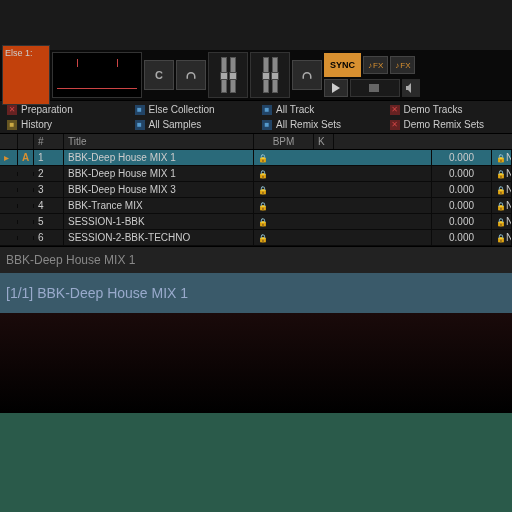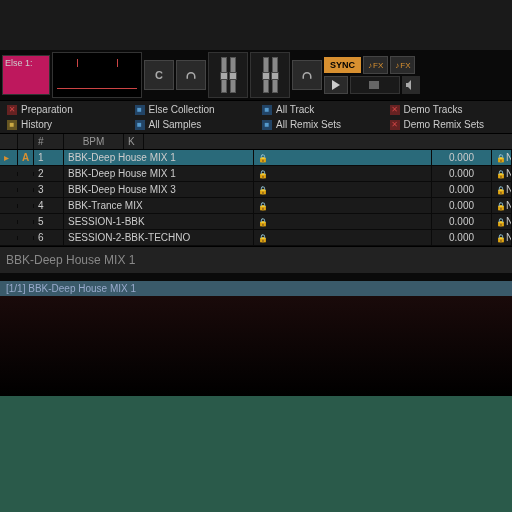--- a/index.html
+++ b/index.html
@@ -1,31 +1,31 @@
 <!DOCTYPE html>
 <html><head>
 <meta charset="utf-8">
 <style>
 * { margin: 0; padding: 0; box-sizing: border-box; }
 body { width: 512px; height: 512px; background: #1a1a1a; font-family: Arial, sans-serif; font-size: 10px; overflow: hidden; }
 .viewport { width: 512px; height: 512px; background: #2a5a4a; }
 .inner { background: #0a0a0a; margin-top: 50px; }
 .top-bar { display: flex; align-items: center; height: 50px; background: #0a0a0a; gap: 2px; padding: 2px; }
-.else-box { width: 48px; height: 40px; background: #be185d; border: 1px solid #333; color: #ccc; display: flex; align-items: flex-start; padding: 2px; font-size: 9px; }
+.else-box { width: 48px; height: 60px; background: #c2410c; border: 1px solid #333; color: #ccc; display: flex; align-items: flex-start; padding: 2px; font-size: 9px; }
 .wave-box { width: 90px; height: 46px; background: #000; border: 1px solid #333; position: relative; }
 .wave-line { position: absolute; bottom: 8px; left: 4px; right: 4px; height: 1px; background: #c44; }
 .wave-dots { position: absolute; top: 6px; left: 4px; right: 4px; display: flex; justify-content: space-around; }
 .wave-dots span { width: 1px; height: 8px; background: #c44; }
 .ctrl-btn { width: 30px; height: 30px; background: #2a2a2a; border: 1px solid #444; color: #aaa; display: flex; align-items: center; justify-content: center; font-size: 11px; font-weight: bold; cursor: pointer; }
 .fader-box { width: 40px; height: 46px; background: #1a1a1a; border: 1px solid #333; display: flex; align-items: center; justify-content: center; gap: 3px; }
 .fader { width: 6px; height: 36px; background: linear-gradient(to bottom, #888 0%, #888 100%); border: 1px solid #555; position: relative; }
 .fader::after { content: ''; position: absolute; top: 14px; left: -2px; right: -2px; height: 6px; background: #aaa; border: 1px solid #444; }
 .sync-area { display: flex; flex-direction: column; gap: 2px; }
 .sync-row { display: flex; gap: 2px; align-items: center; }
-.sync-btn { height: 16px; padding: 0 6px; background: #d89030; color: #000; font-weight: bold; font-size: 9px; display: flex; align-items: center; cursor: pointer; }
+.sync-btn { height: 24px; padding: 0 6px; background: #d89030; color: #000; font-weight: bold; font-size: 9px; display: flex; align-items: center; cursor: pointer; }
 .fx-btn { height: 18px; padding: 0 4px; background: #2a2a2a; color: #d89030; font-size: 8px; display: flex; align-items: center; gap: 1px; cursor: pointer; border: 1px solid #444; }
 .play-btn { width: 24px; height: 18px; background: #2a2a2a; color: #ccc; display: flex; align-items: center; justify-content: center; cursor: pointer; border: 1px solid #444; }
 .slider-h { width: 50px; height: 18px; background: #1a1a1a; border: 1px solid #333; position: relative; }
 .slider-h::after { content: ''; position: absolute; top: 4px; bottom: 4px; left: 18px; width: 10px; background: #666; }
 .speaker { width: 18px; height: 18px; background: #2a2a2a; display: flex; align-items: center; justify-content: center; color: #aaa; cursor: pointer; }
 .favorites { display: flex; flex-wrap: wrap; background: #1a1a1a; border-top: 1px solid #000; border-bottom: 1px solid #000; padding: 1px; }
 .fav-item { display: flex; align-items: center; gap: 4px; padding: 2px 6px; color: #ccc; font-size: 10px; width: 25%; cursor: pointer; }
 .fav-icon { width: 10px; height: 10px; display: flex; align-items: center; justify-content: center; font-size: 8px; }
 .fav-icon.red { background: #662222; color: #cc4444; }
 .fav-icon.blue { background: #224466; color: #5599cc; }
@@ -39,21 +39,21 @@
 .col-title { width: 190px; }
 .col-comment { flex: 1; }
 .col-bpm { width: 60px; text-align: center; }
 .col-key { width: 20px; }
 .trow { display: flex; color: #ccc; font-size: 10px; border-bottom: 1px solid #0a0a0a; height: 16px; align-items: center; cursor: pointer; }
 .trow.selected { background: #2a6a7a; }
 .trow .td { }
 .letter-a { color: #d89030; font-weight: bold; }
 .lock-icon { color: #777; font-size: 8px; }
 .detail { background: #222; color: #888; padding: 6px; font-size: 12px; border-top: 1px solid #000; }
-.detail-sub { background: #3a5a6a; color: #9ac; padding: 2px 6px; font-size: 10px; margin-top: 8px; }
+.detail-sub { background: #3a5a6a; color: #9ac; padding: 12px 6px; font-size: 14px; margin-top: 0; }
 .bottom-space { height: 100px; background: linear-gradient(to bottom, #1a0a0a, #000); }
 svg { width: 12px; height: 12px; }
 </style>
 </head>
 <body>
 
 <div class="viewport">
 <div class="inner">
 
 <div class="top-bar">
@@ -141,20 +141,21 @@
           <div class="fav-icon red">✕</div>
           <span>Demo Remix Sets</span>
         </div>
       </div>
 
 <div class="table">
   <div class="thead">
     <div class="th col-play"></div>
     <div class="th col-a"></div>
     <div class="th col-num">#</div>
+    <div class="th col-title">Title</div>
     <div class="th col-bpm">BPM</div>
     <div class="th col-key">K</div>
   </div>
   <div id="tbody">
           <div class="trow selected">
             <div class="td col-play"><span style="color:#d89030">▸</span></div>
             <div class="td col-a letter-a">A</div>
             <div class="td col-num">1</div>
             <div class="td col-title">BBK-Deep House MIX 1</div>
             <div class="td col-comment"><span class="lock-icon">🔒</span></div>

